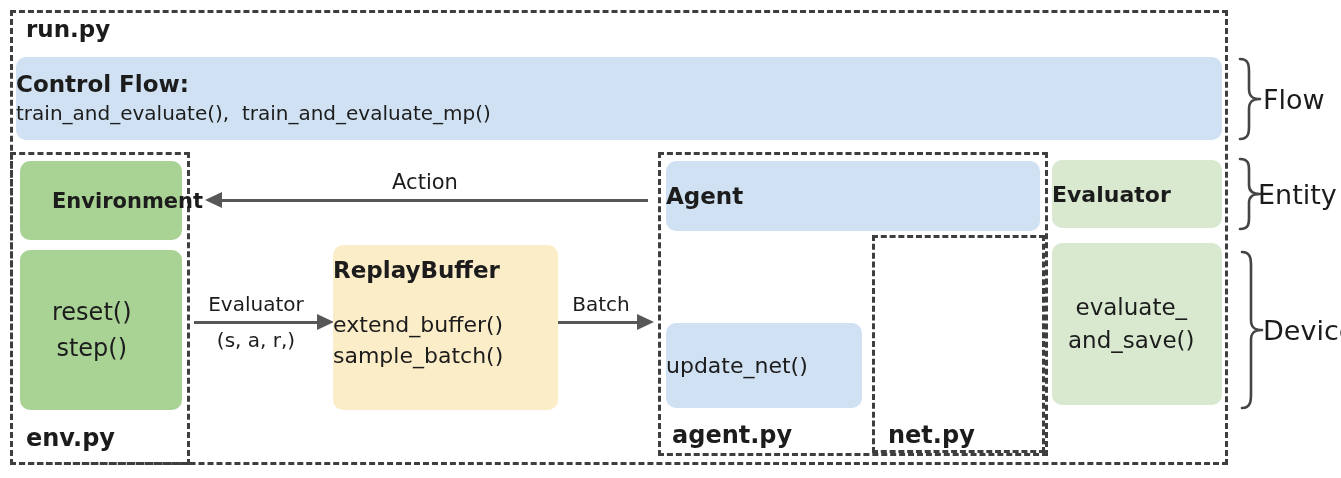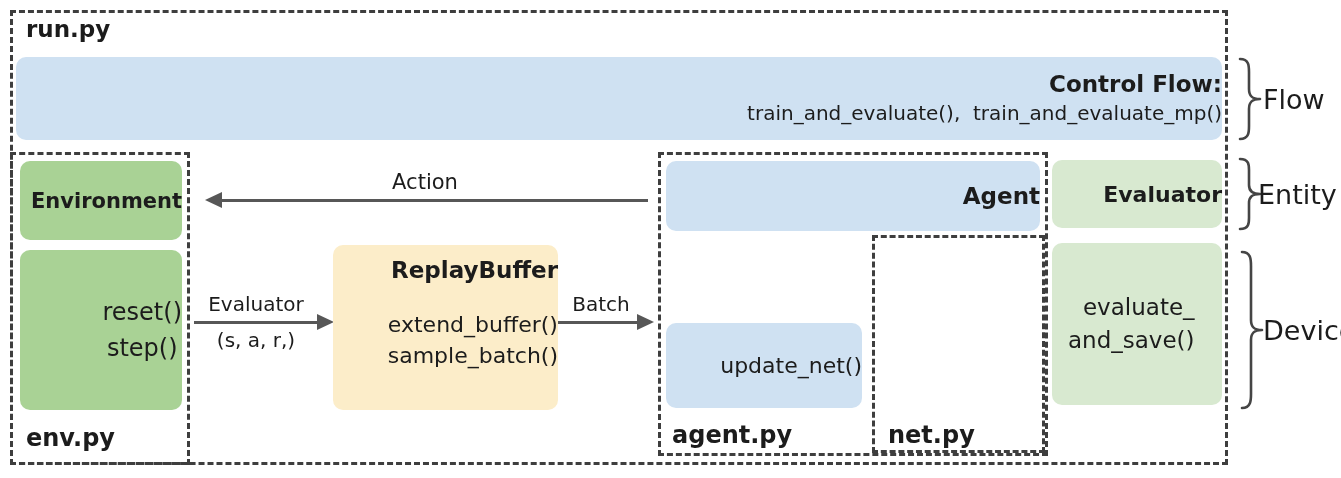--- a/index.html
+++ b/index.html
@@ -4,23 +4,23 @@
 <style>
   * { margin:0; padding:0; box-sizing:border-box; }
   html,body { background:#ffffff; }
   body {
     font-family:"DejaVu Sans","Liberation Sans",sans-serif;
     color:#1c1c1c;
   }
   .canvas { position:relative; width:1341px; height:478px; background:#fff; overflow:hidden; }
   .abs { position:absolute; }
   .dashed { border:3px dashed #3e3e3e; background:transparent; }
-  .box { border-radius:10px; display:flex; flex-direction:column; align-items:flex-end; justify-content:center; text-align:center; }
+  .box { border-radius:10px; display:flex; flex-direction:column; align-items:flex-start; justify-content:center; text-align:center; }
   .blue   { background:#cfe1f2; }
-  .green  { background:#a9d295; }
+  .green  { background:#a9d295;padding-left:32px; }
   .lgreen { background:#d8e9d0; }
   .cream  { background:#fcedc9; }
   .bold { font-weight:bold; }
   .pre  { white-space:pre-line; }
   .mono-space { white-space:pre; }
   .module-label { font-weight:bold; font-size:24px; }
   .arrow-line { background:#575757; height:3px; }
   .tri-right { width:0; height:0; border-top:8px solid transparent; border-bottom:8px solid transparent; border-left:17px solid #575757; }
   .tri-left  { width:0; height:0; border-top:8px solid transparent; border-bottom:8px solid transparent; border-right:17px solid #575757; }
   .arrow-label { font-size:20px; text-align:center; }
@@ -78,21 +78,21 @@
   </div>
   <div class="abs module-label" style="left:672px; top:421px;">agent.py</div>
 
   <div class="abs dashed" style="left:872px; top:235px; width:173px; height:218px;"></div>
   <div class="abs module-label" style="left:888px; top:421px;">net.py</div>
 
   <div class="abs box lgreen" style="left:1052px; top:160px; width:170px; height:68px;">
     <div class="bold" style="font-size:22px;">Evaluator</div>
   </div>
   <div class="abs box lgreen" style="left:1052px; top:243px; width:170px; height:162px; align-items:flex-start; padding-left:16px;">
-    <div class="pre" style="font-size:23px; line-height:33px; text-align:right;">evaluate_
+    <div class="pre" style="font-size:23px; line-height:33px; text-align:center;">evaluate_
 and_save()</div>
   </div>
 
   <svg class="abs" style="left:1236px; top:56px;" width="26" height="86" viewBox="0 0 26 86">
     <path class="brace" d="M4 3 C13 3 13 10 13 16 L13 33 C13 40 16 43 24 43 C16 43 13 46 13 53 L13 70 C13 76 13 83 4 83"></path>
   </svg>
   <div class="abs side-label" style="left:1263px; top:56px; height:86px;">Flow</div>
 
   <svg class="abs" style="left:1236px; top:156px;" width="26" height="76" viewBox="0 0 26 76">
     <path class="brace" d="M4 3 C13 3 13 9 13 14 L13 29 C13 35 16 38 24 38 C16 38 13 41 13 47 L13 62 C13 67 13 73 4 73"></path>

